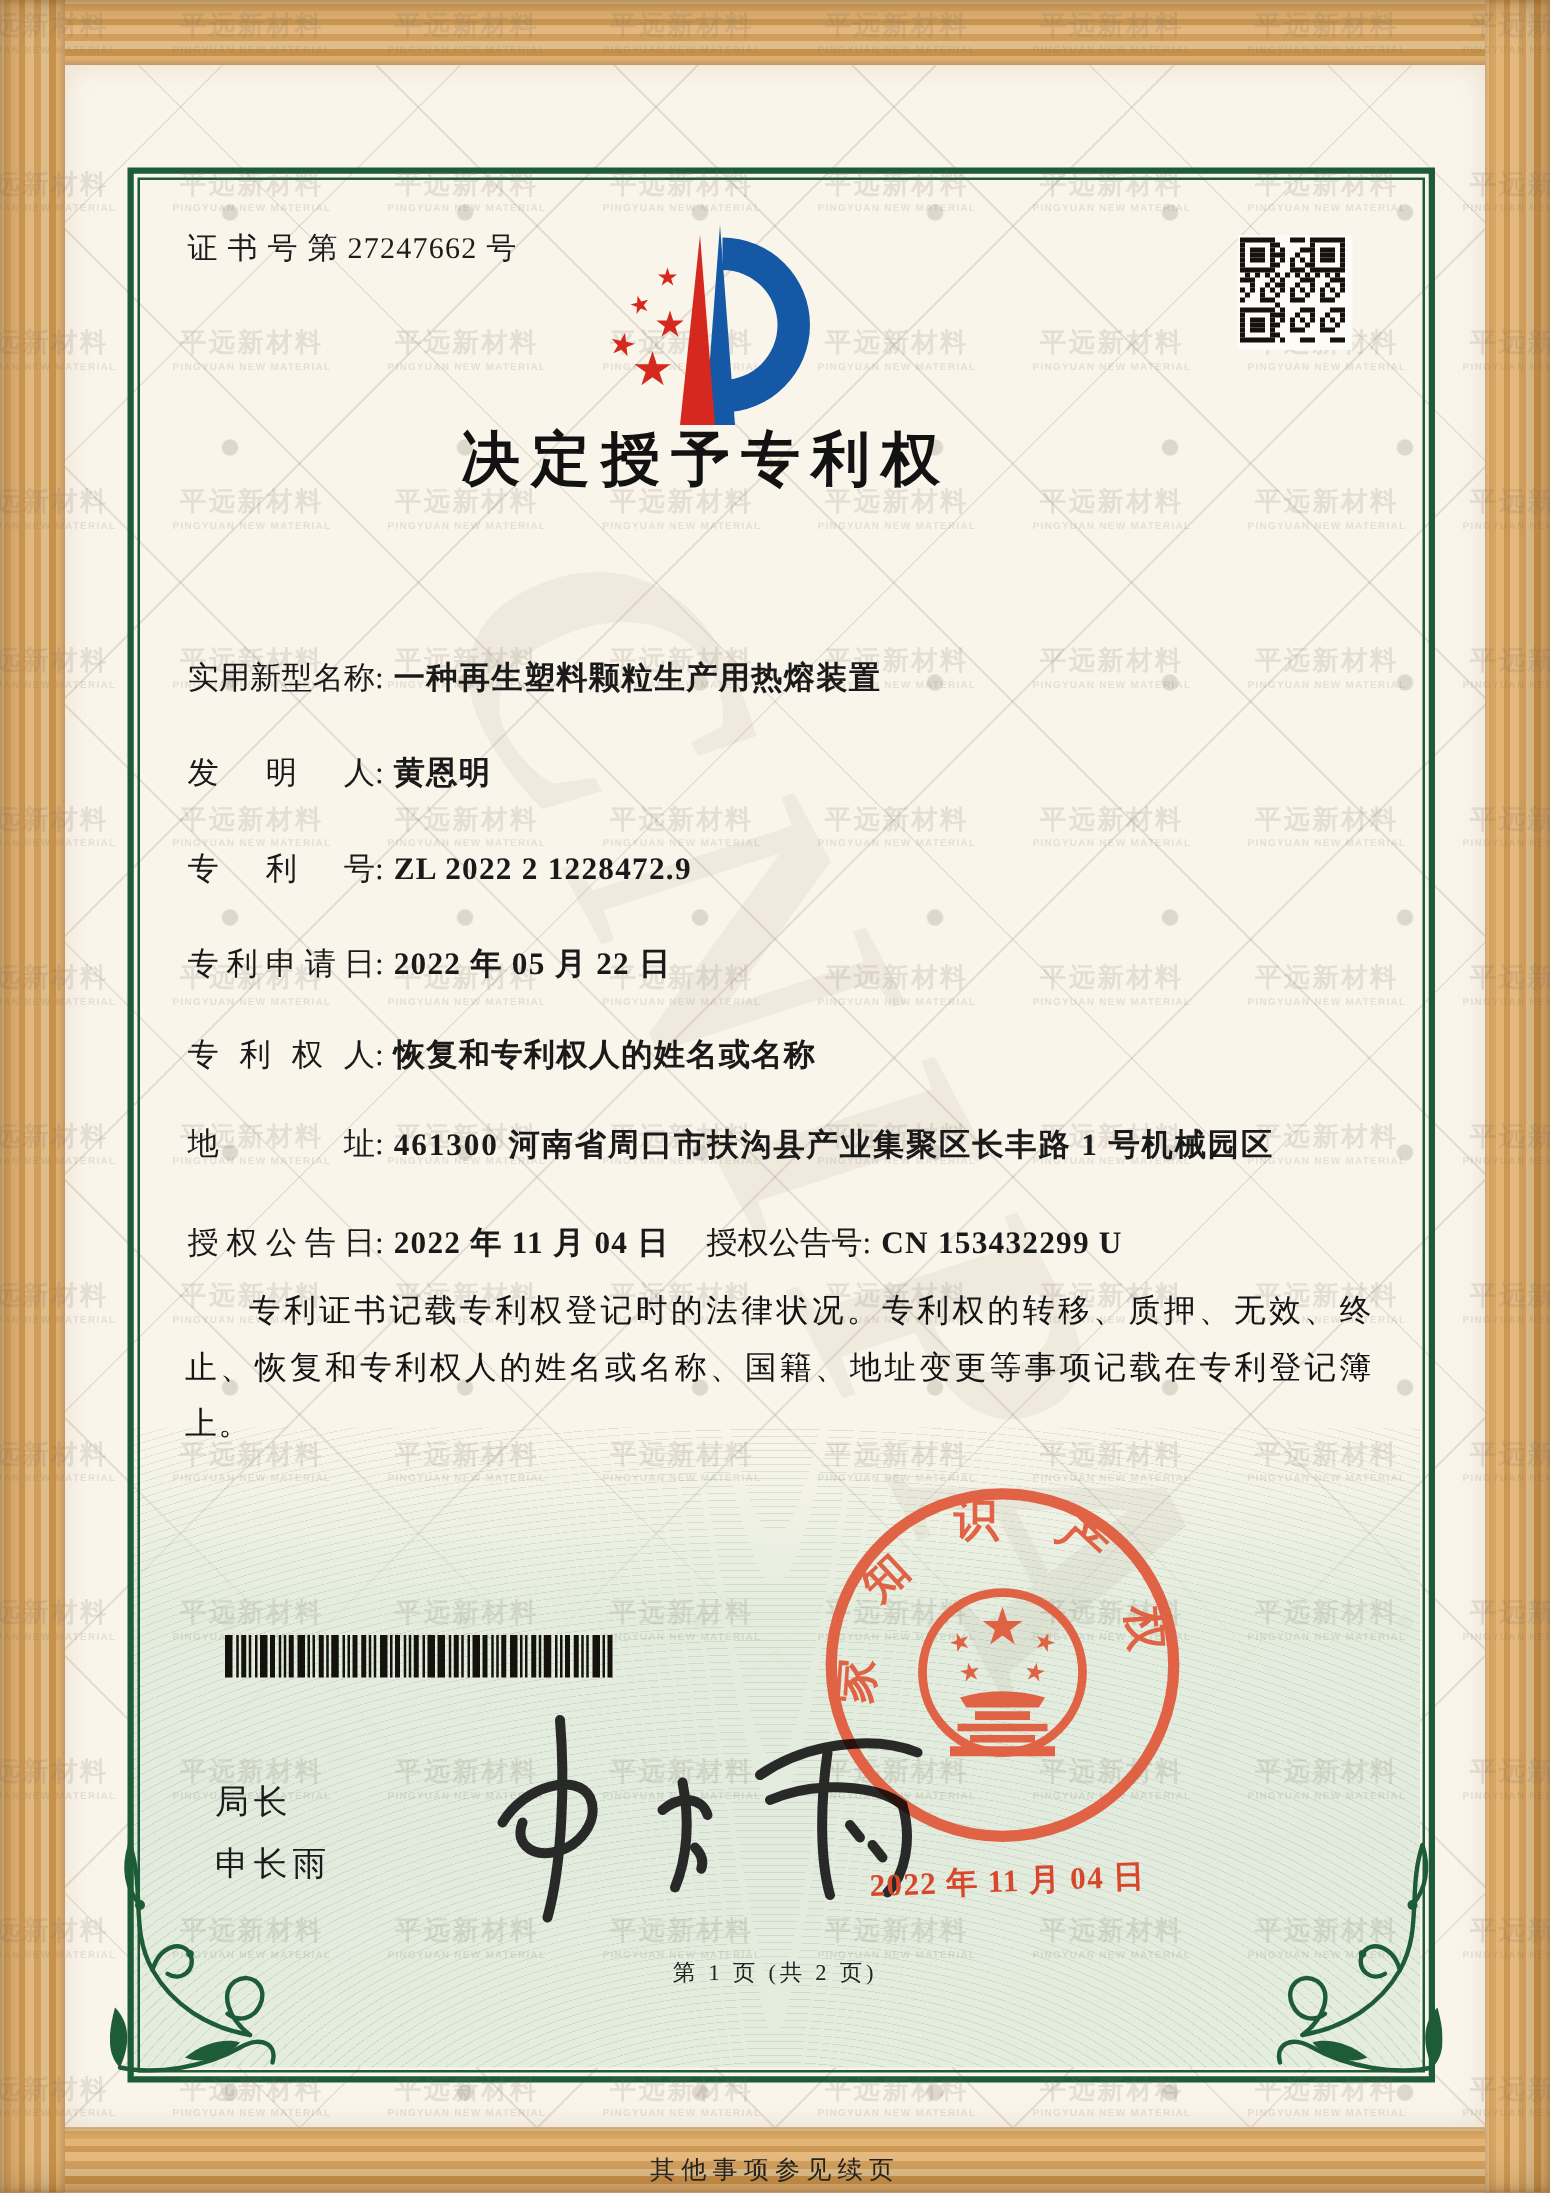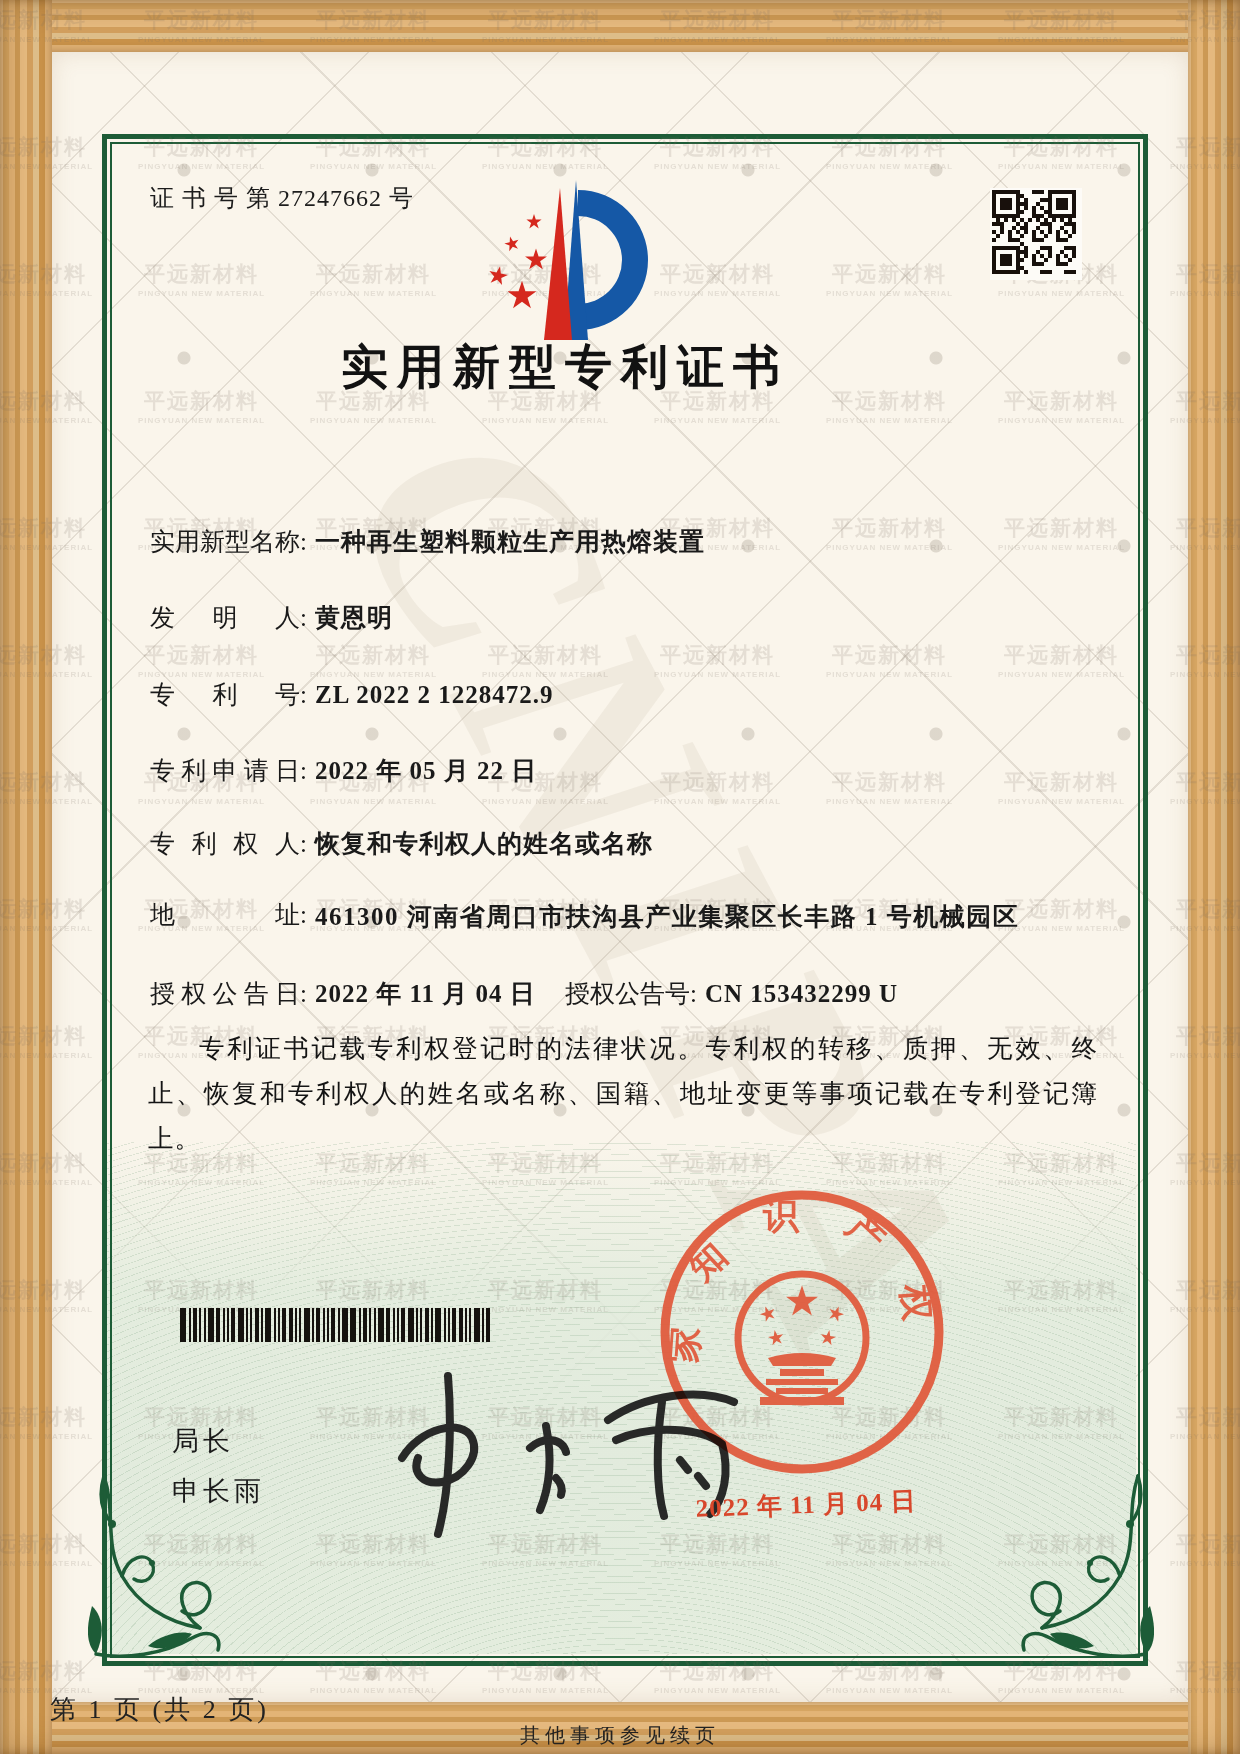--- a/index.html
+++ b/index.html
@@ -100,21 +100,21 @@
   .paras p{margin:0;text-indent:2em;}
   .barcode{position:absolute;left:130px;top:1258px;width:320px;height:34px;display:flex;align-items:stretch;}
   .barcode i{display:block;background:#15120e;height:100%;}
   .signer{position:absolute;left:122px;top:1366px;font-family:"Liberation Sans","DejaVu Sans",sans-serif;
           font-size:27px;color:#1b1b1b;line-height:50px;letter-spacing:4px;}
   .signature{position:absolute;left:300px;top:1312px;width:420px;height:190px;z-index:6;}
   .seal{position:absolute;left:606px;top:1136px;width:292px;height:292px;z-index:6;
         mix-blend-mode:multiply;opacity:.93;}
   .seal-date{position:absolute;left:618px;top:1438px;width:276px;text-align:center;z-index:7;
              color:#d8472b;font-size:25px;letter-spacing:1px;transform:rotate(-2deg);font-weight:bold;}
-  .page-no{position:absolute;left:0;top:1642px;width:1140px;text-align:left;font-size:26px;color:#222;letter-spacing:3px;}
+  .page-no{position:absolute;left:0;top:1516px;width:1140px;text-align:center;font-size:18px;color:#222;letter-spacing:3px;}
   .footer-note{position:absolute;left:0;top:1672px;width:1140px;text-align:center;font-size:20px;color:#222;letter-spacing:5px;}
 </style>
 </head>
 <body>
 
 <div class="page">
 
   <div class="wood wood-top"></div>
   <div class="wood wood-bottom"></div>
   <div class="wood wood-left"></div>
@@ -616,21 +616,21 @@
           <div class="on"></div>
           <div class="on"></div>
           <div></div>
           <div></div>
           <div></div>
           <div class="on"></div>
           <div class="on"></div>
           <div class="on"></div>
         </div>
 
-      <div class="title">实用新型专利证书</div>
+      <div class="title">决定授予专利权</div>
 
       <div class="fields">
         <div class="frow" style="top:0">
           <span class="flabel">实用新型名称</span><span class="fcolon">: </span><span class="fvalue">一种再生塑料颗粒生产用热熔装置</span>
         </div>
         <div class="frow" style="top:76px">
           <span class="flabel">发明人</span><span class="fcolon">: </span><span class="fvalue">黄恩明</span>
         </div>
         <div class="frow" style="top:153px">
           <span class="flabel">专利号</span><span class="fcolon">: </span><span class="fvalue">ZL 2022 2 1228472.9</span>

